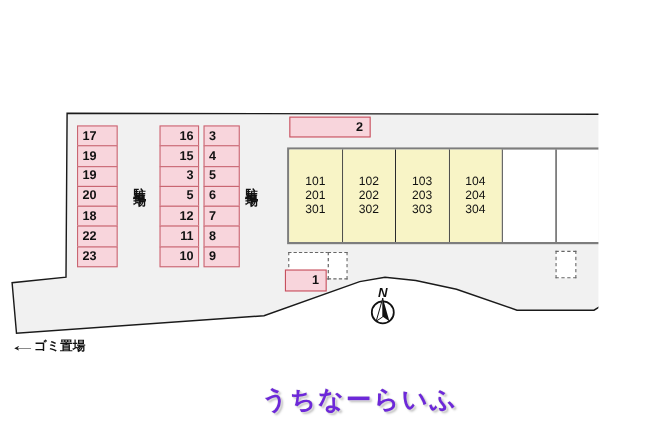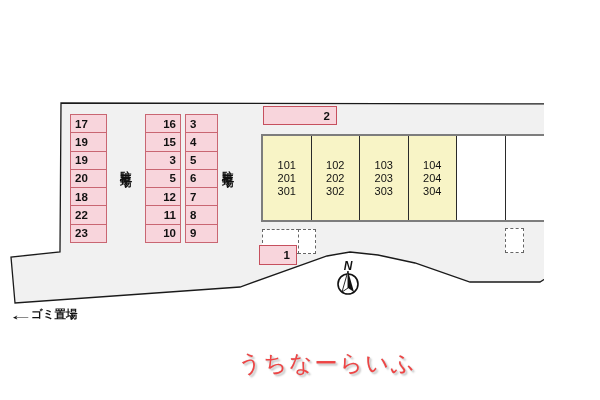--- a/index.html
+++ b/index.html
@@ -44,21 +44,21 @@
   
   .dashed{border:1.5px dashed #666;background:#ffffff;}
 
   
   #garbage{display:flex;align-items:center;font-size:11.5px;font-weight:700;color:#111;}
   #garbage .arrow{display:inline-block;transform:scaleX(1.7);transform-origin:left center;
     font-size:15px;font-weight:700;margin-right:8px;line-height:1;}
 
   
   #watermark{
-    font-size:23px;font-weight:400;letter-spacing:2px;color:#ef4444;
+    font-size:23px;font-weight:700;letter-spacing:2px;color:#6d28d9;
     text-shadow:1px 1px 0 #d9d9d9, 2px 2px 2px #bfbfbf, 0 0 1px #cccccc;
     z-index:3;
   }
   .compass-n{font-size:12px;font-weight:700;font-style:italic;fill:#111;}
 </style>
 </head>
 <body>
 
 <div id="stage">
 

